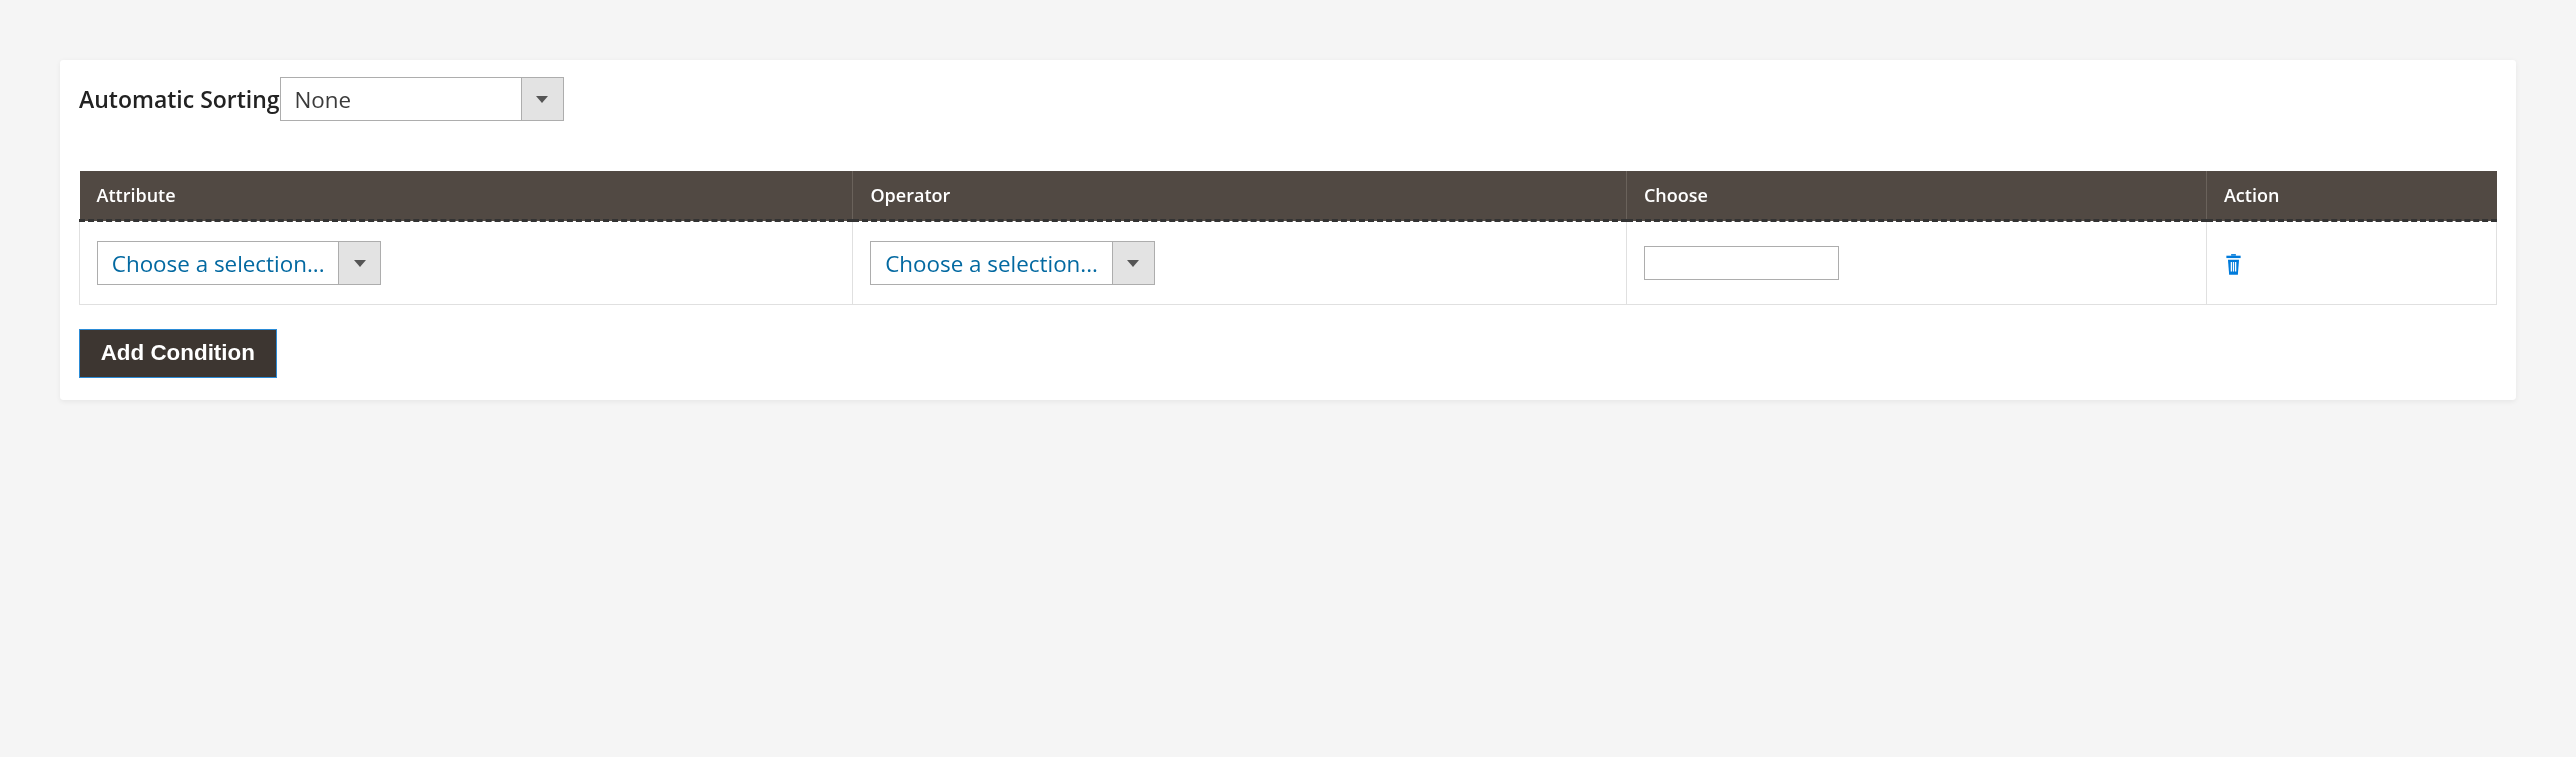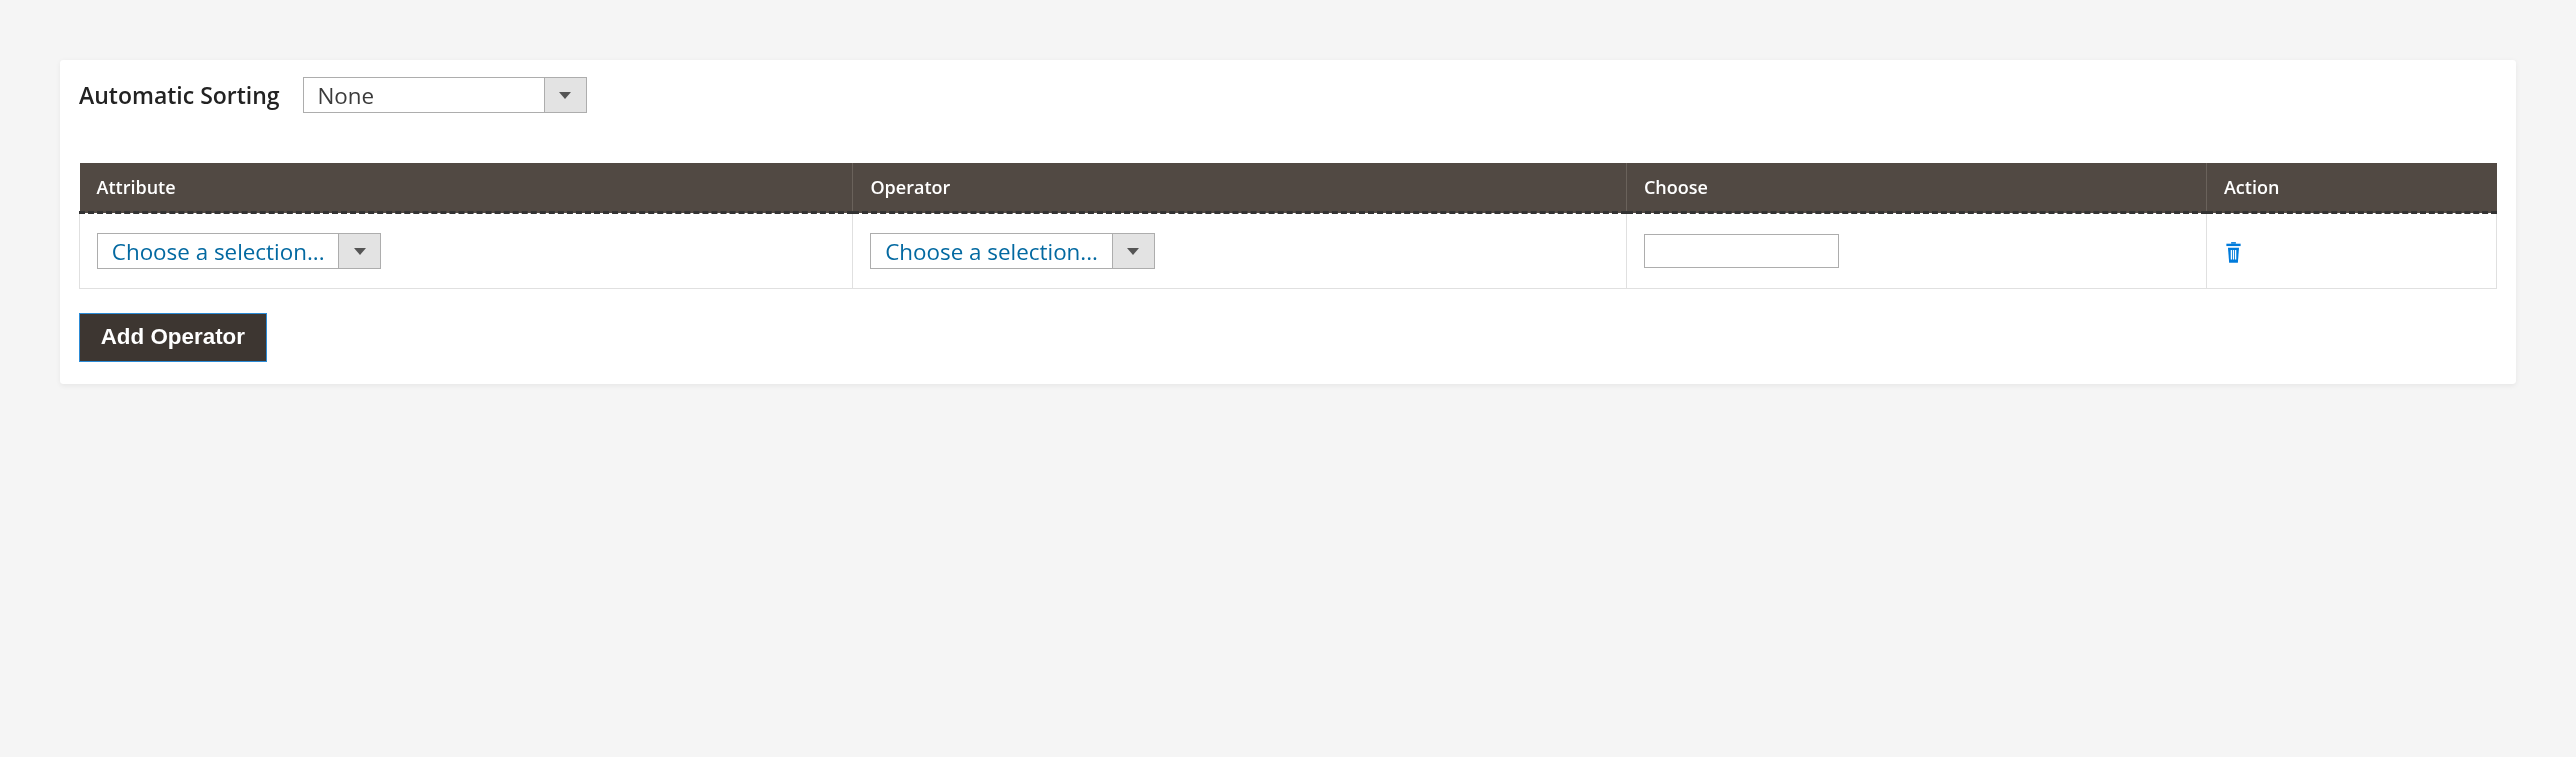--- a/index.html
+++ b/index.html
@@ -13,34 +13,34 @@
   }
   .panel {
     background: #fff;
     border-radius: 3.4px;
     padding: 15.5px 19px 22.4px 19px;
     box-shadow: 0 1.7px 5.2px rgba(0,0,0,0.06);
   }
   .sorting-row {
     display: flex;
     align-items: center;
-    gap: 23px;
+    gap: 0;
     margin-bottom: 50px;
     margin-top: 1.7px;
   }
   .sorting-label {
     font-weight: 600;
     font-size: 23px;
     color: #222;
   }
   .select-wrap {
     position: relative;
     display: inline-flex;
     align-items: stretch;
-    height: 36px;
+    height: 44px;
   }
   .select-text {
     border: 0.9px solid #adadad;
     border-right: none;
     background: #fff;
     padding: 5.2px 13.8px;
     min-width: 241px;
     display: flex;
     align-items: center;
     color: #3b3b3b;
@@ -179,16 +179,16 @@
               <rect x="8.5" y="10" width="1.6" height="12" fill="#fff"></rect>
               <rect x="11.2" y="10" width="1.6" height="12" fill="#fff"></rect>
               <rect x="13.9" y="10" width="1.6" height="12" fill="#fff"></rect>
             </svg>
           </span>
         </td>
       </tr>
     </tbody>
   </table>
 
-  <button class="add-btn">Add Operator</button>
+  <button class="add-btn">Add Condition</button>
 
 </div>
 
 
 </body></html>

